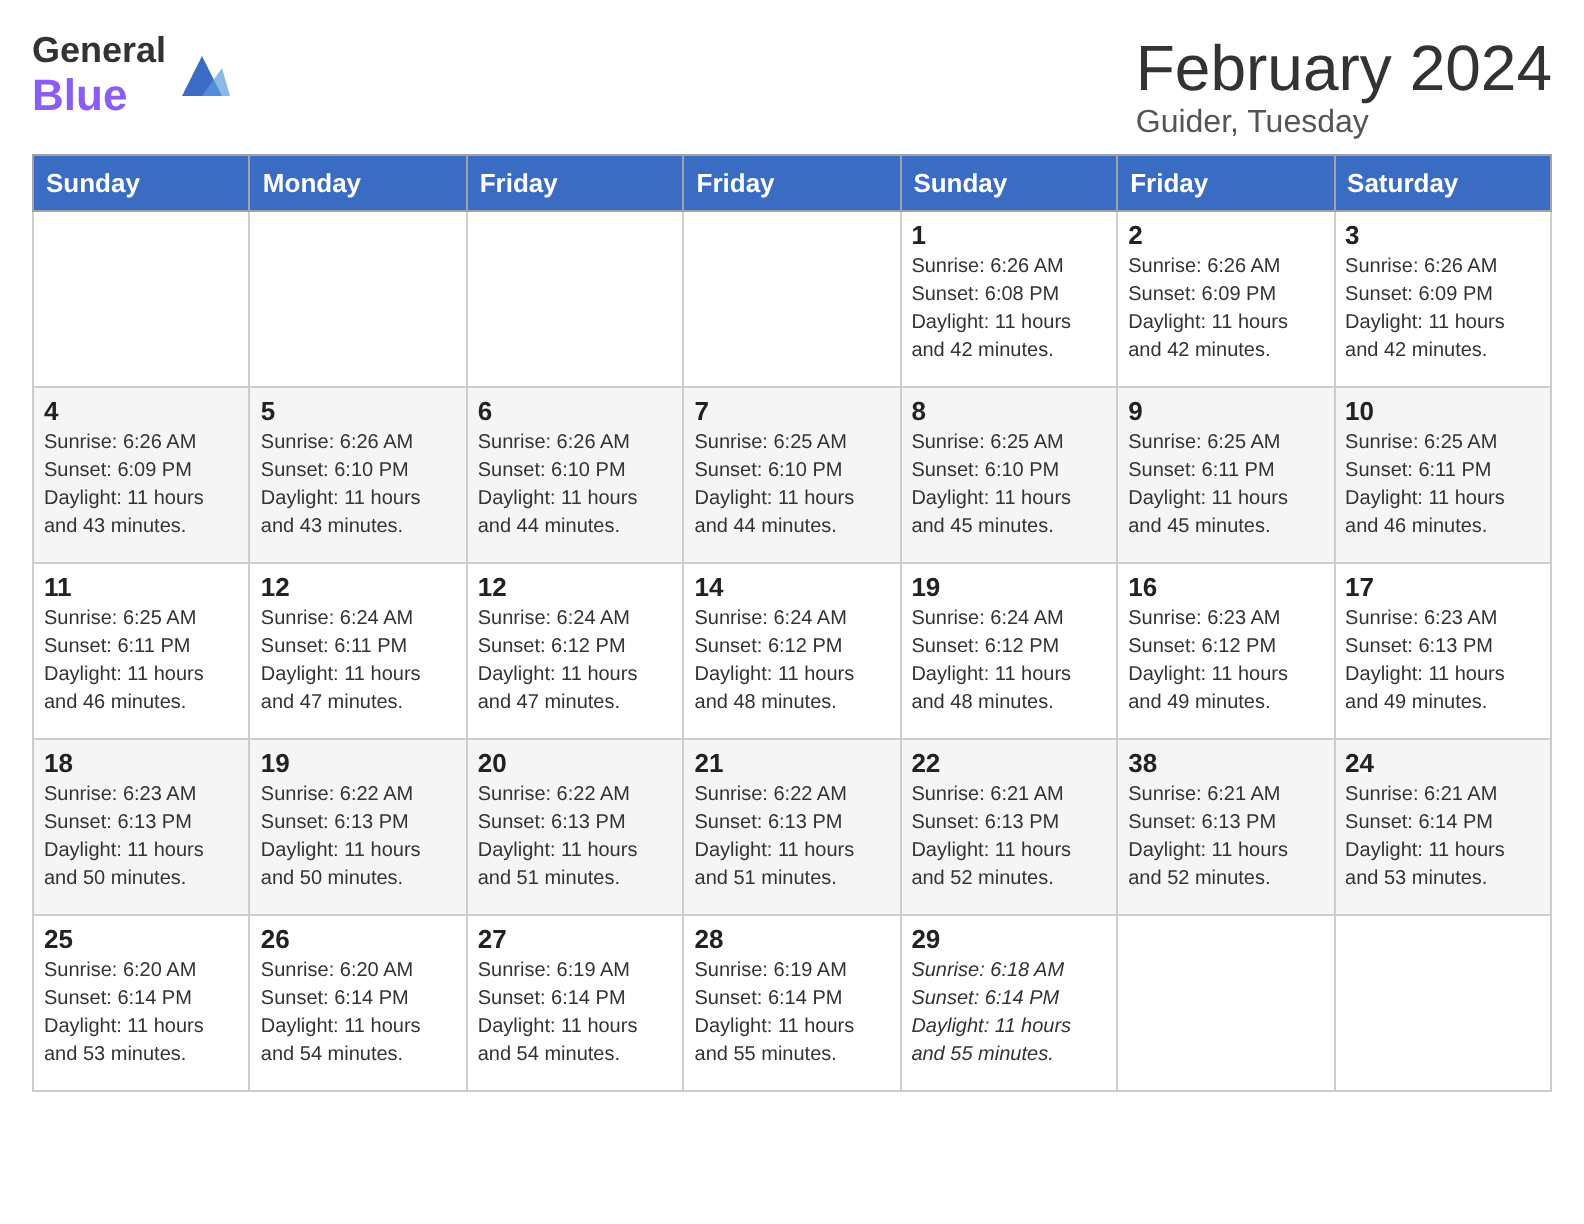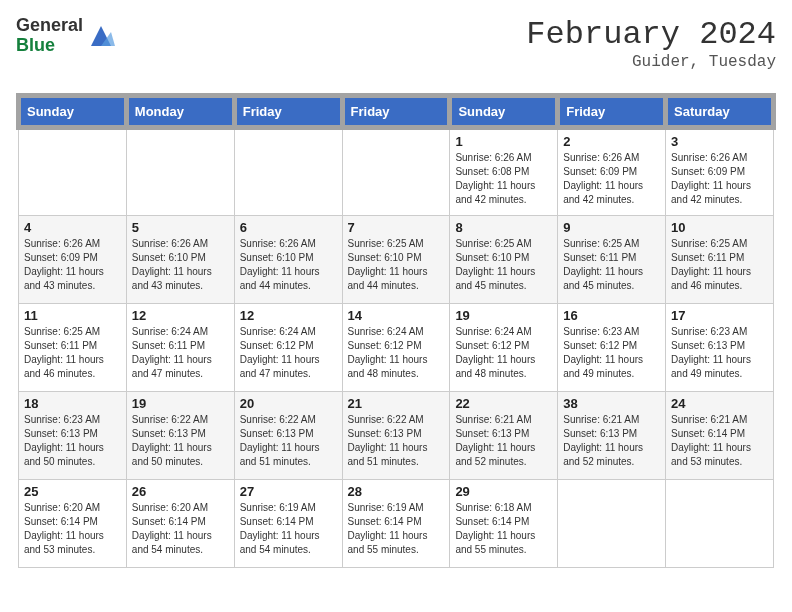--- a/index.html
+++ b/index.html
@@ -7,49 +7,48 @@
       font-family: Arial, sans-serif;
       background: #fff;
       width: 792px;
       min-height: 612px;
       padding: 16px;
     }
     .header {
       display: flex;
       justify-content: space-between;
       align-items: flex-start;
-      margin-bottom: 22px;
+      margin-bottom: 6px;
     }
     .logo {
       display: flex;
       align-items: center;
     }
     .logo-text {
       display: flex;
       flex-direction: column;
       line-height: 1.1;
     }
     .logo-general {
       font-size: 18px;
       font-weight: bold;
       color: #333;
     }
     .logo-blue {
-      font-size: 18px;
-      font-weight: bold;
-      color: #15803d;
+      font-size: 22px;
+      font-weight: bold;
+      color: #8b5cf6;
     }
     .logo-icon {
       width: 28px;
       height: 28px;
       margin-left: 4px;
     }
     .title-block {
-      text-align: right;
-      font-family: Liberation Mono, monospace;
+      text-align: left;
     }
     .title-block h1 {
       font-size: 32px;
       font-weight: normal;
       color: #333;
     }
     .title-block h2 {
       font-size: 16px;
       font-weight: normal;
       color: #555;
@@ -59,21 +58,21 @@
       border-collapse: collapse;
       table-layout: fixed;
     }
     thead th {
       background: #3a6cc4;
       color: #fff;
       text-align: left;
       padding: 6px 6px;
       font-size: 13px;
       font-weight: bold;
-      border: 5px solid #a3a3a3;
+      border: 1px solid #a3a3a3;
     }
     tbody td {
       border: 1px solid #ccc;
       vertical-align: top;
       padding: 4px 5px;
       font-size: 10.5px;
       color: #222;
       height: 88px;
     }
     .day-num {
@@ -249,21 +248,21 @@
 Daylight: 11 hours
 and 54 minutes.</span></td>
         <td><span class="day-num">27</span><span class="day-info" style="white-space: pre-line;">Sunrise: 6:19 AM
 Sunset: 6:14 PM
 Daylight: 11 hours
 and 54 minutes.</span></td>
         <td><span class="day-num">28</span><span class="day-info" style="white-space: pre-line;">Sunrise: 6:19 AM
 Sunset: 6:14 PM
 Daylight: 11 hours
 and 55 minutes.</span></td>
-        <td><span class="day-num">29</span><span class="day-info" style="white-space: pre-line;">Sunrise: 6:18 AM
+        <td><span class="day-num">29</span><span class="day-info" style="white-space: pre-line; font-style: italic;">Sunrise: 6:18 AM
 Sunset: 6:14 PM
 Daylight: 11 hours
 and 55 minutes.</span></td>
         <td class="empty"></td>
         <td class="empty"></td>
       </tr>
     </tbody>
 </table>
 
 </body></html>

